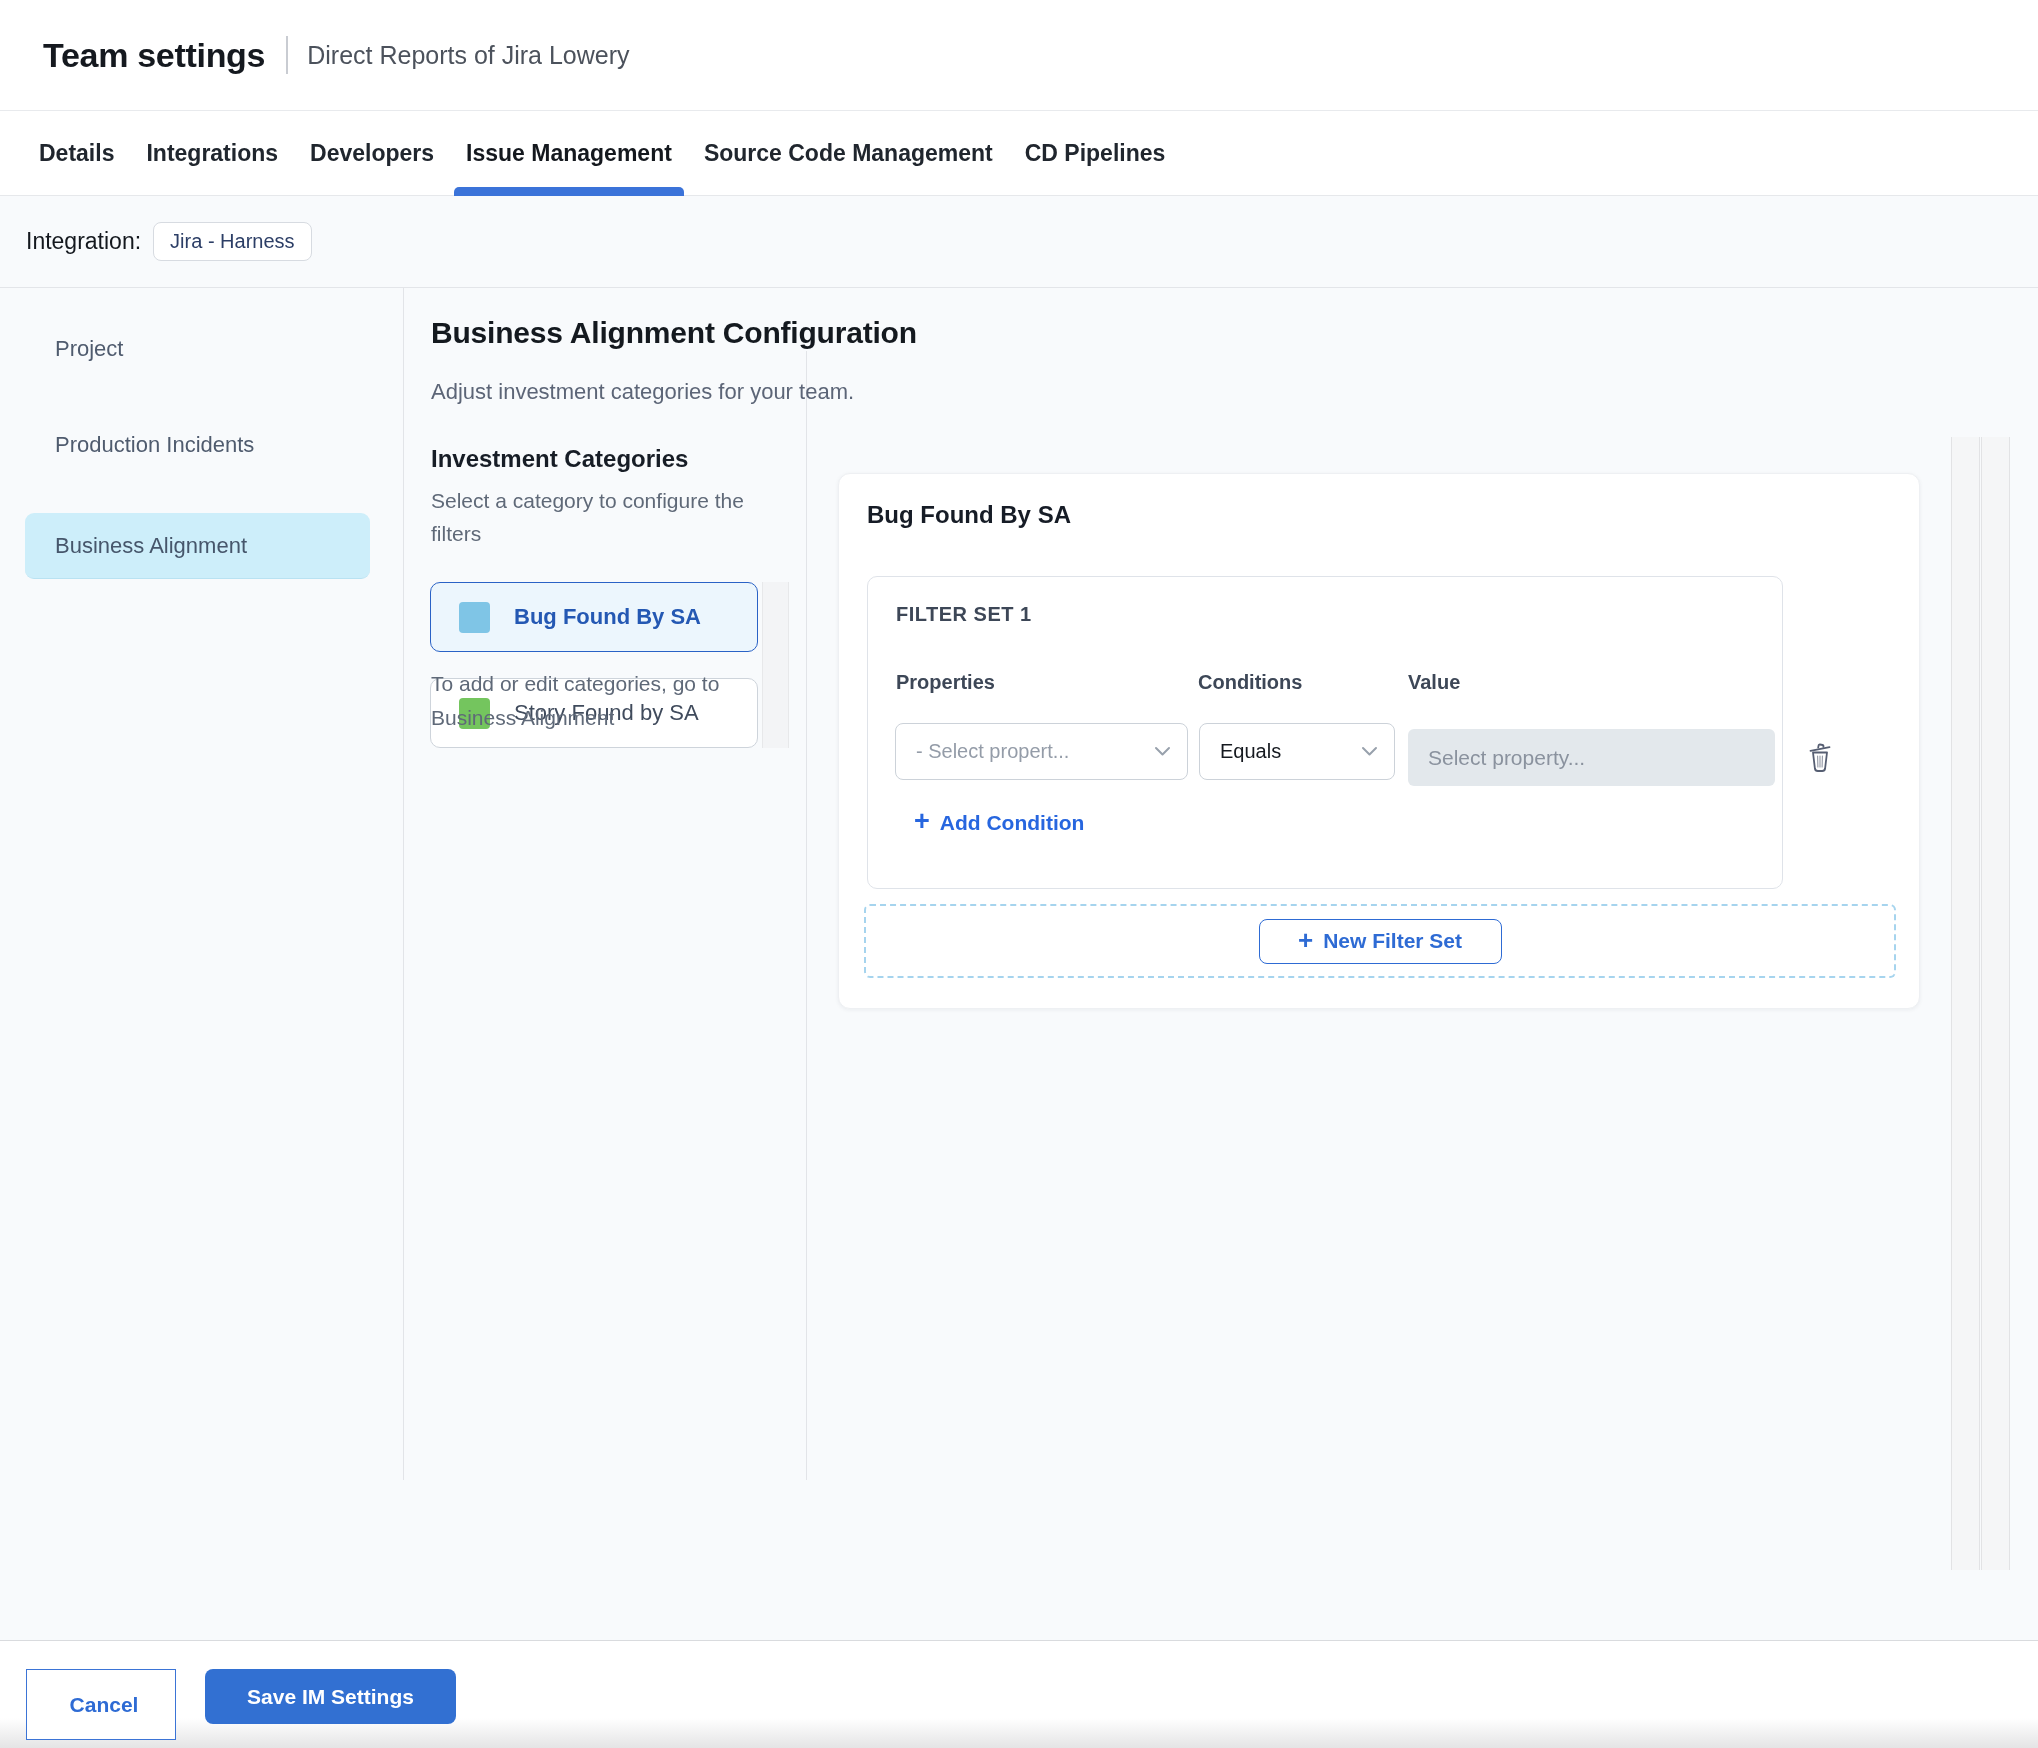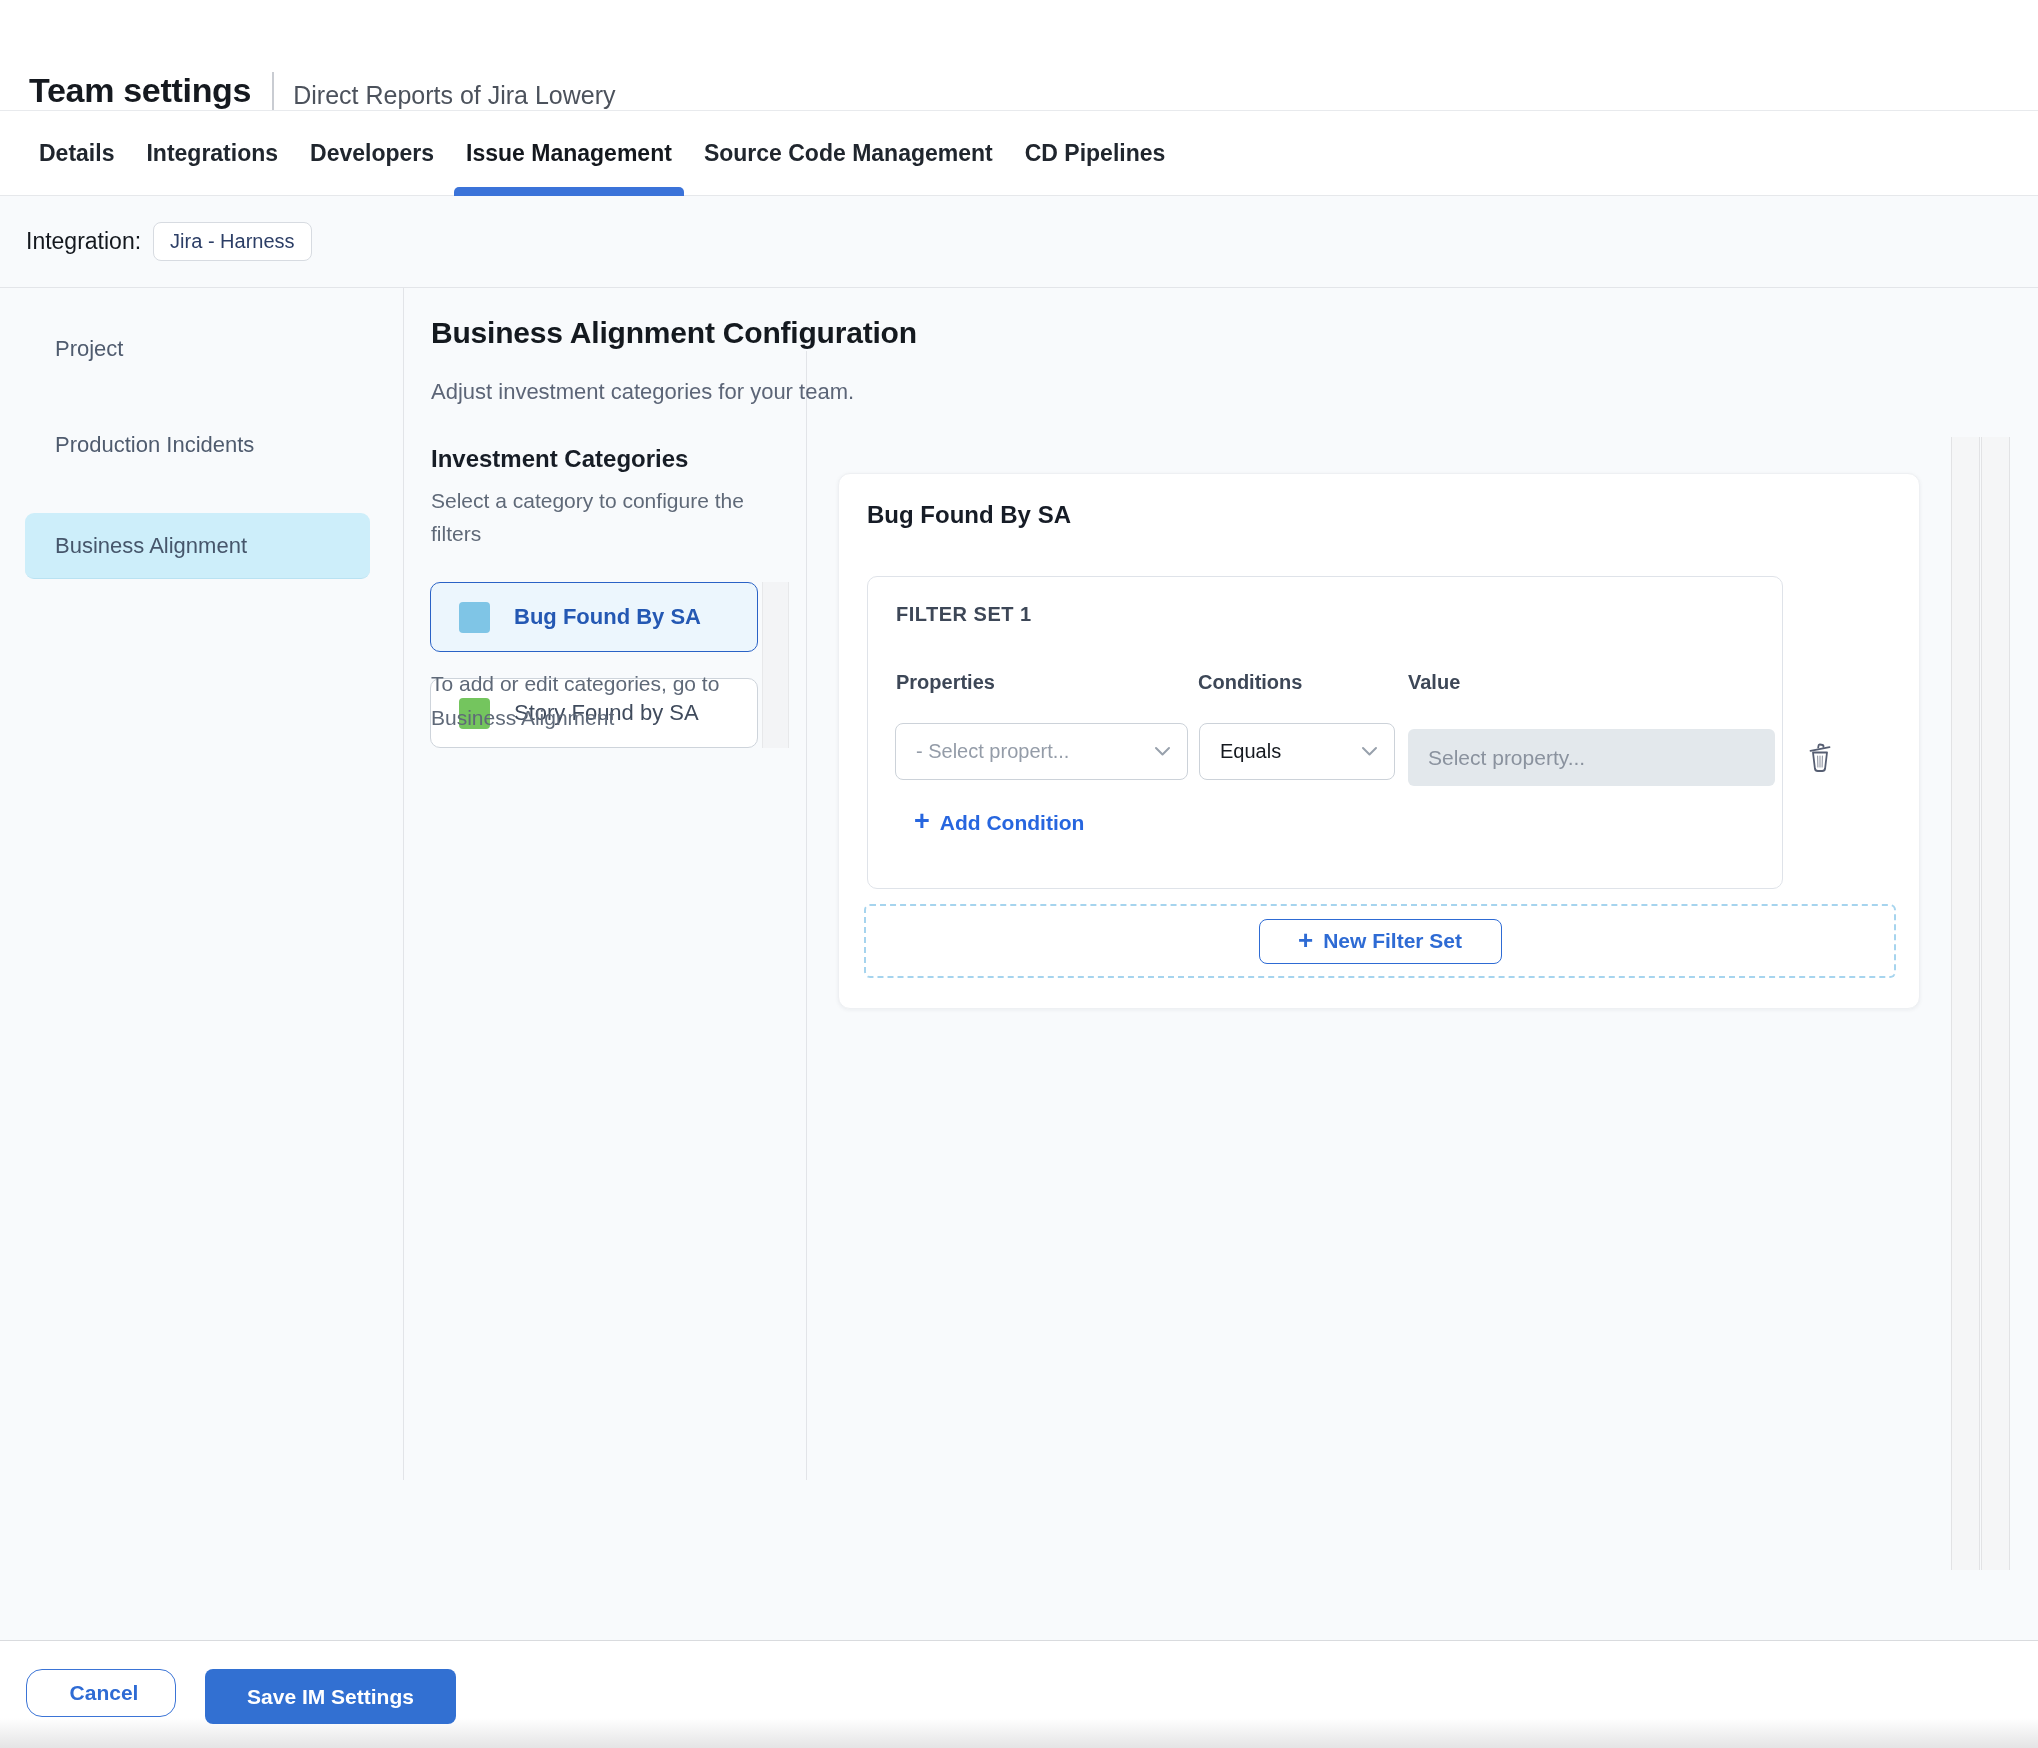--- a/index.html
+++ b/index.html
@@ -1,20 +1,20 @@
 <!DOCTYPE html>
 <html><head>
 <meta charset="utf-8">
 <style>
   html,body{margin:0;padding:0;background:#ffffff;}
   *{box-sizing:border-box;font-family:"Liberation Sans",sans-serif;}
   #app{position:relative;width:2038px;height:1748px;background:#ffffff;overflow:hidden;}
 
   
-  .header{position:absolute;left:0;top:0;width:2038px;height:111px;background:#ffffff;border-bottom:1px solid #e8eaed;display:flex;align-items:flex-end;padding-left:29px;}
+  .header{position:absolute;left:0;top:0;width:2038px;height:111px;background:#ffffff;border-bottom:1px solid #e8eaed;display:flex;align-items:center;padding-left:43px;}
   .page-title{font-size:34px;font-weight:800;color:#15191f;letter-spacing:-0.3px;}
   .title-divider{width:2px;height:38px;background:#c9ccd2;margin:0 19px 0 21px;}
   .page-subtitle{font-size:25px;font-weight:400;color:#4c525c;}
 
   
   .tabbar{position:absolute;left:0;top:111px;width:2038px;height:85px;background:#ffffff;border-bottom:1px solid #e6e8eb;display:flex;align-items:center;padding-left:39px;gap:32px;}
   .tab{position:relative;font-size:23px;font-weight:600;color:#20262e;height:85px;display:flex;align-items:center;cursor:pointer;}
   .tab.active{font-weight:700;color:#14181e;}
   .tab.active::after{content:"";position:absolute;left:-12px;right:-12px;bottom:0;height:9px;background:#3b73d9;border-radius:5px 5px 0 0;}
 
@@ -69,21 +69,21 @@
   .newset-btn{width:243px;height:45px;background:#ffffff;border:1.5px solid #2e6bd4;border-radius:8px;color:#2e6bd4;display:flex;align-items:center;justify-content:center;gap:10px;cursor:pointer;}
   .newset-btn .plus{font-size:26px;font-weight:700;line-height:1;transform:translateY(-1px);}
   .newset-btn .nfs-label{font-size:21px;font-weight:700;}
 
   
   .scroll-track{position:absolute;top:241px;height:1133px;width:29px;background:#f5f6f7;border-left:1px solid #e2e3e5;border-right:1px solid #e2e3e5;}
   .st1{left:1951px;} .st2{left:1981px;}
 
   
   .footer{position:absolute;left:0;top:1640px;width:2038px;height:108px;border-top:1px solid #d9dbde;background:linear-gradient(180deg,#ffffff 0%,#ffffff 72%,#e4e4e5 100%);}
-  .btn-cancel{position:absolute;left:26px;top:28px;width:150px;height:48px;background:#ffffff;border:1.5px solid #3b74d6;border-radius:16px;color:#2e6bd4;font-size:21px;font-weight:700;cursor:pointer;padding-left:12px;}
+  .btn-cancel{position:absolute;left:26px;top:28px;width:150px;height:71px;background:#ffffff;border:1.5px solid #3b74d6;border-radius:0;color:#2e6bd4;font-size:21px;font-weight:700;cursor:pointer;padding-left:12px;}
   .btn-save{position:absolute;left:205px;top:28px;width:251px;height:55px;background:#3270d2;border:none;border-radius:8px;color:#ffffff;font-size:21px;font-weight:700;cursor:pointer;}
 </style>
 </head>
 <body>
 
 <div id="app">
 
   <div class="header">
     <span class="page-title">Team settings</span>
     <span class="title-divider"></span>

